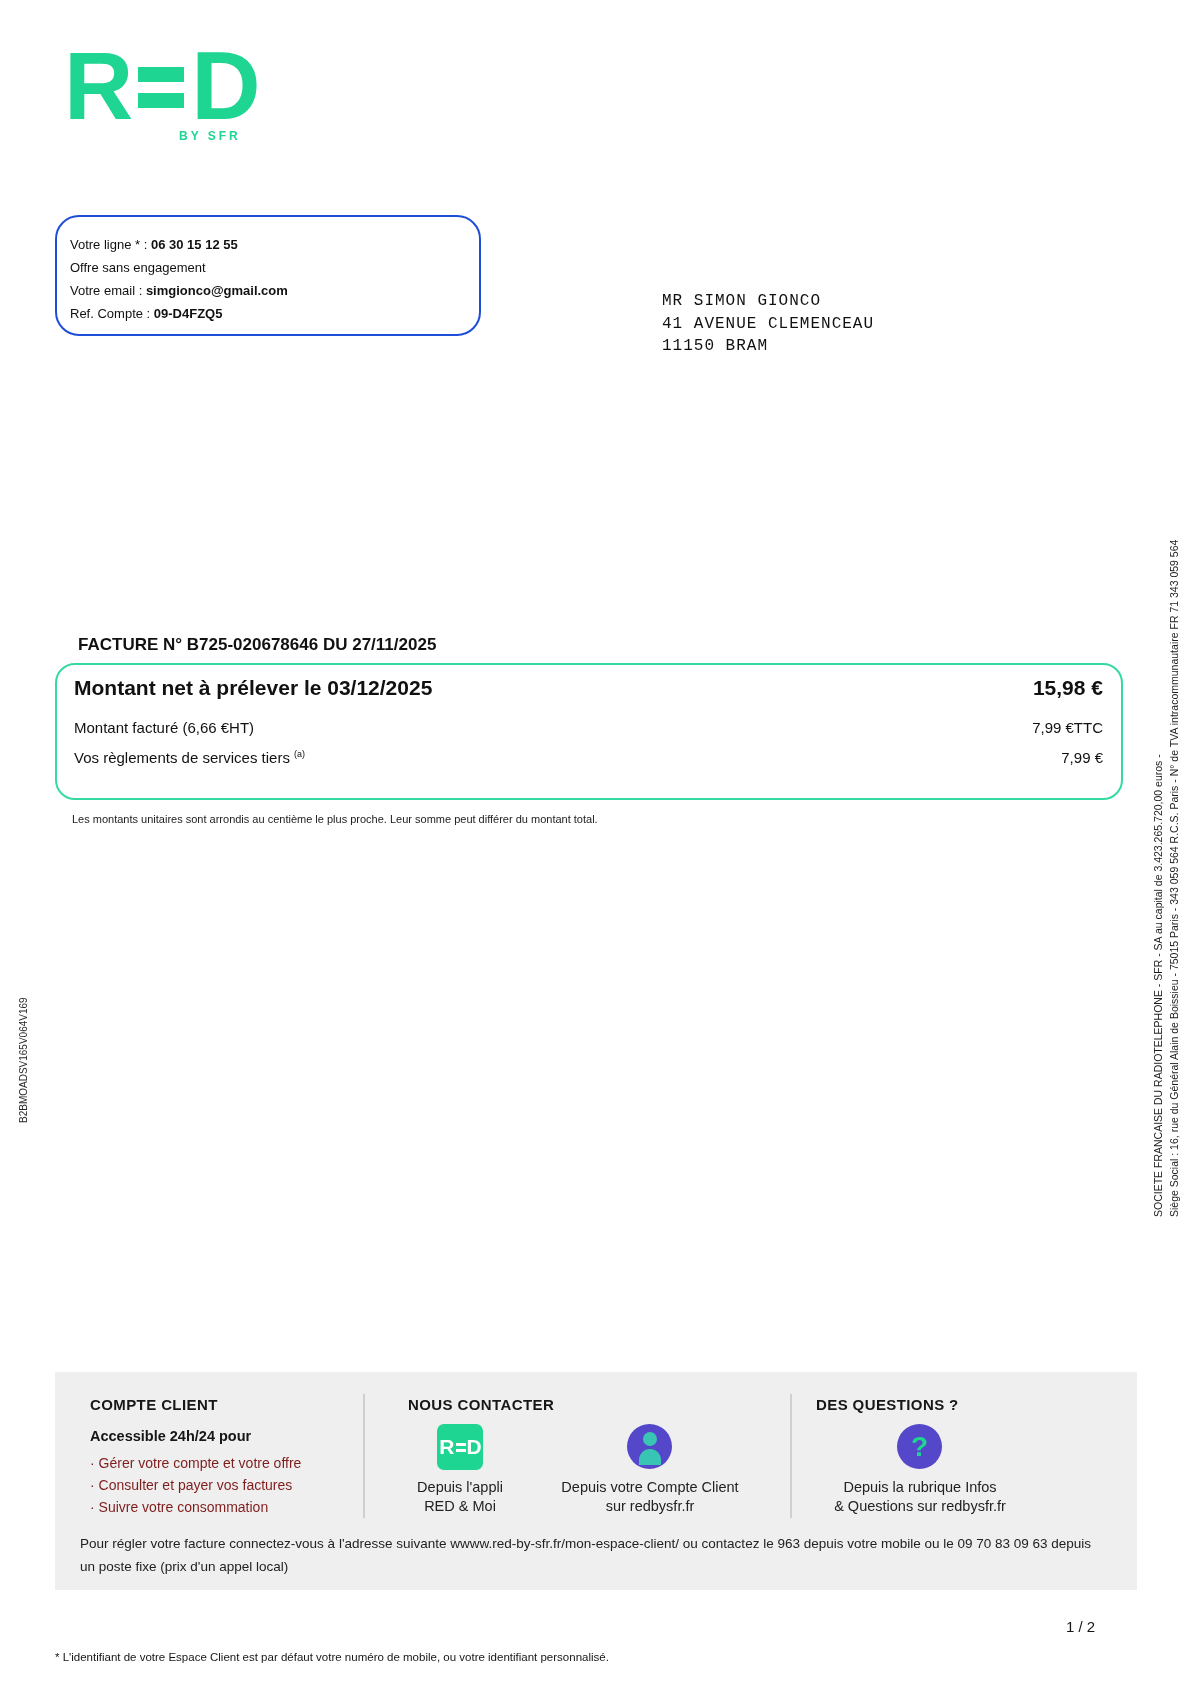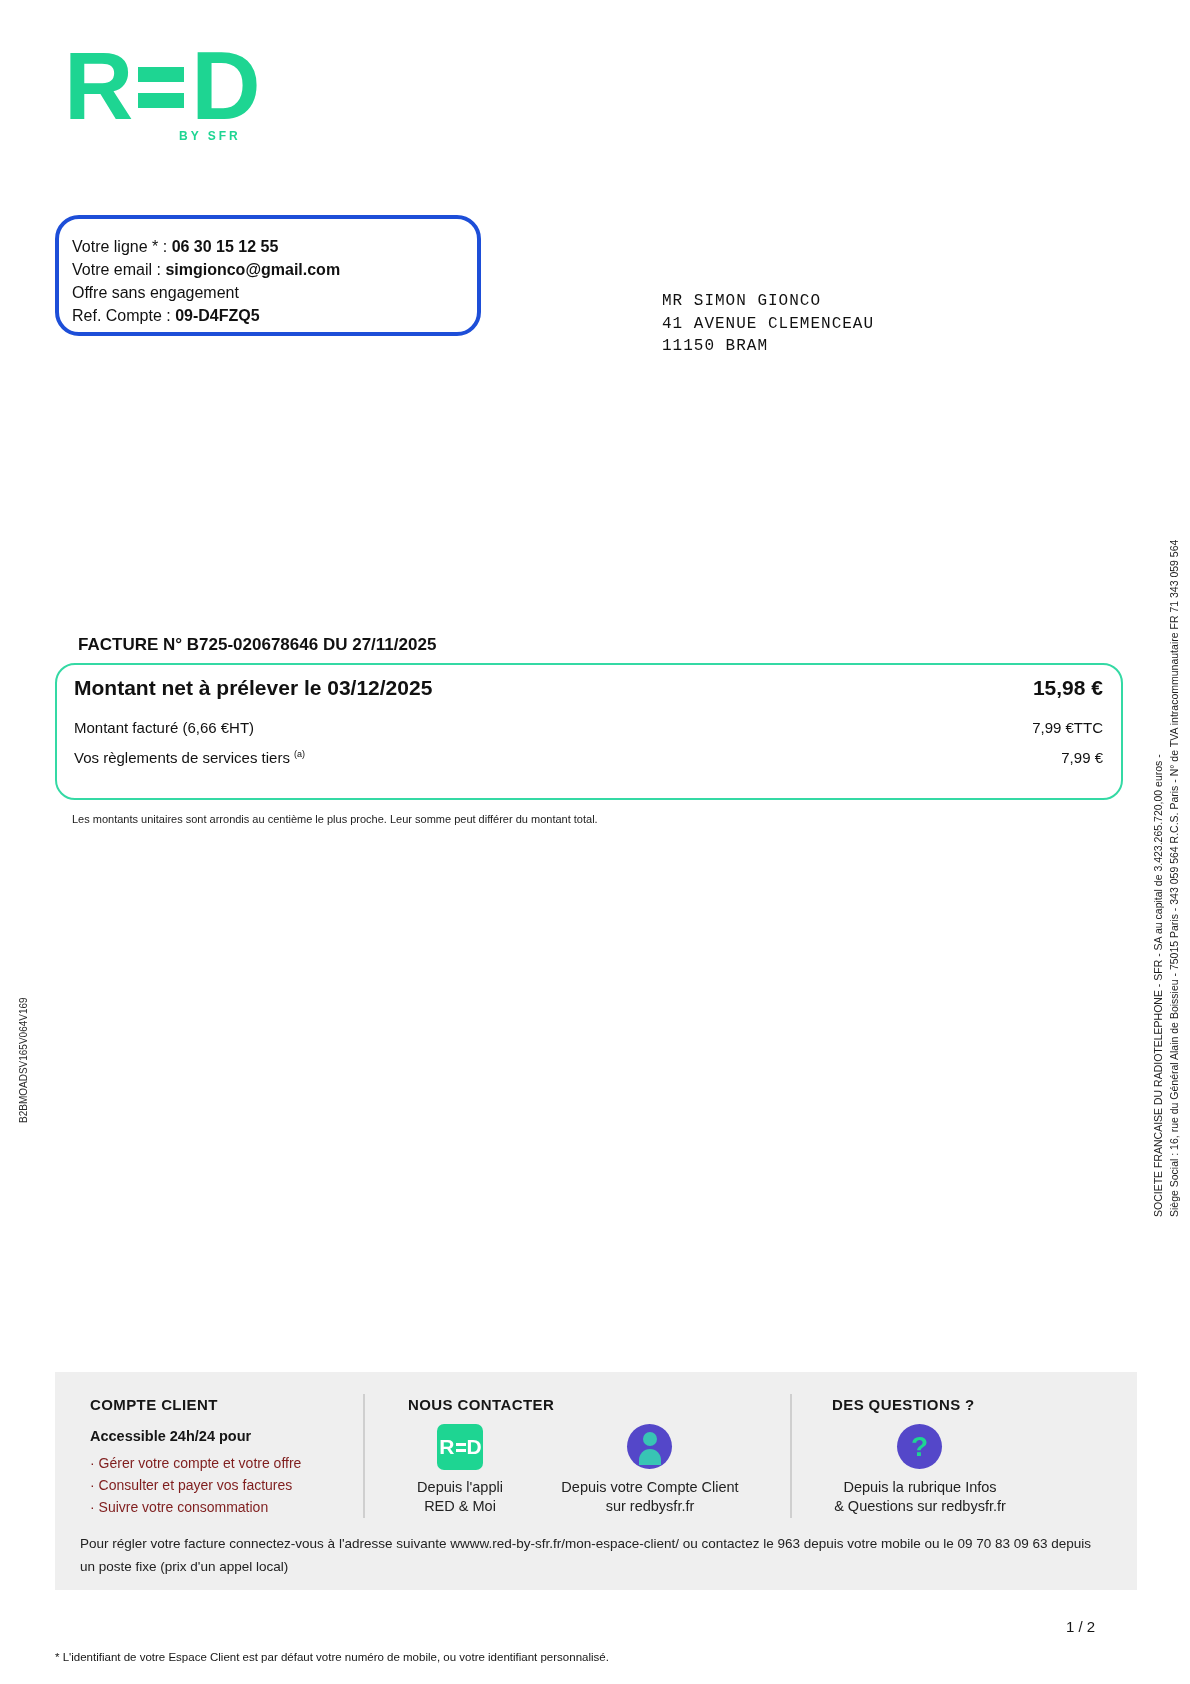--- a/index.html
+++ b/index.html
@@ -24,22 +24,22 @@
   .ebars i.b1{top:13px;}
   .ebars i.b2{top:39px;}
   .logo-sub{margin:8px 0 0 115px;font-size:12px;font-weight:bold;
     letter-spacing:3px;color:var(--green);}
 
   
   .page-title{position:absolute;left:55px;top:168px;font-size:24px;font-weight:bold;letter-spacing:.3px;}
 
   
   .cust-box{position:absolute;left:55px;top:215px;width:426px;height:121px;
-    border:4px solid #1d4ed8;border-radius:24px;padding:16px 8px 0 13px;
-    font-size:16px;line-height:23px;}
+    border:2px solid #1d4ed8;border-radius:24px;padding:16px 8px 0 13px;
+    font-size:13px;line-height:23px;}
   .cust-box b{font-weight:bold;}
 
   
   .recipient{position:absolute;left:662px;top:290px;
     font-family:"Liberation Mono","DejaVu Sans Mono",monospace;
     font-size:16px;line-height:22.5px;letter-spacing:1px;}
 
   
   .invoice-no{position:absolute;left:78px;top:635px;font-size:17px;font-weight:bold;}
 
@@ -62,21 +62,21 @@
   .vtext-right{position:absolute;left:800px;top:833px;width:734px;height:34px;
     transform:rotate(-90deg);font-size:10.5px;line-height:16px;color:#1c1c1c;
     text-align:left;white-space:nowrap;}
 
   
   .footer-panel{position:absolute;left:55px;top:1372px;width:1082px;height:218px;
     background:var(--gray-bg);}
   .fp-head{position:absolute;top:24px;font-size:15px;font-weight:bold;letter-spacing:.4px;color:#161616;}
   .fp-head.c1{left:35px;}
   .fp-head.c2{left:353px;}
-  .fp-head.c3{left:777px;}
+  .fp-head.c3{left:761px;}
   .fp-sub{position:absolute;left:35px;top:56px;font-size:14.5px;font-weight:bold;color:#161616;}
   .fp-list{position:absolute;left:35px;top:80px;font-size:14px;line-height:22px;color:#7f1d1d;list-style:none;}
   .fp-divider{position:absolute;top:22px;width:2px;height:124px;background:#cfcfcf;}
   .fp-divider.d1{left:308px;}
   .fp-divider.d2{left:735px;}
 
   .app-icon{position:absolute;left:382px;top:52px;width:46px;height:46px;
     background:var(--green);border-radius:7px;display:flex;align-items:center;justify-content:center;}
   .redmini{display:flex;align-items:flex-end;color:#fff;font-size:21px;font-weight:800;
     line-height:0.75;letter-spacing:-1px;}
@@ -122,22 +122,22 @@
           <i class="b2"></i>
         </span>
       <span>D</span>
     </div>
     <div class="logo-sub">BY SFR</div>
   </div>
 
 
   <div class="cust-box">
     <div><span>Votre ligne * : </span><b>06 30 15 12 55</b></div>
+    <div>Offre sans engagement</div>
     <div><span>Votre email : </span><b>simgionco@gmail.com</b></div>
-    <div>Offre sans engagement</div>
     <div><span>Ref. Compte : </span><b>09-D4FZQ5</b></div>
   </div>
 
   <div class="recipient">
     <div>MR SIMON GIONCO</div>
     <div>41 AVENUE CLEMENCEAU</div>
     <div>11150 BRAM</div>
   </div>
 
   <div class="invoice-no">FACTURE N° B725-020678646 DU 27/11/2025</div>

